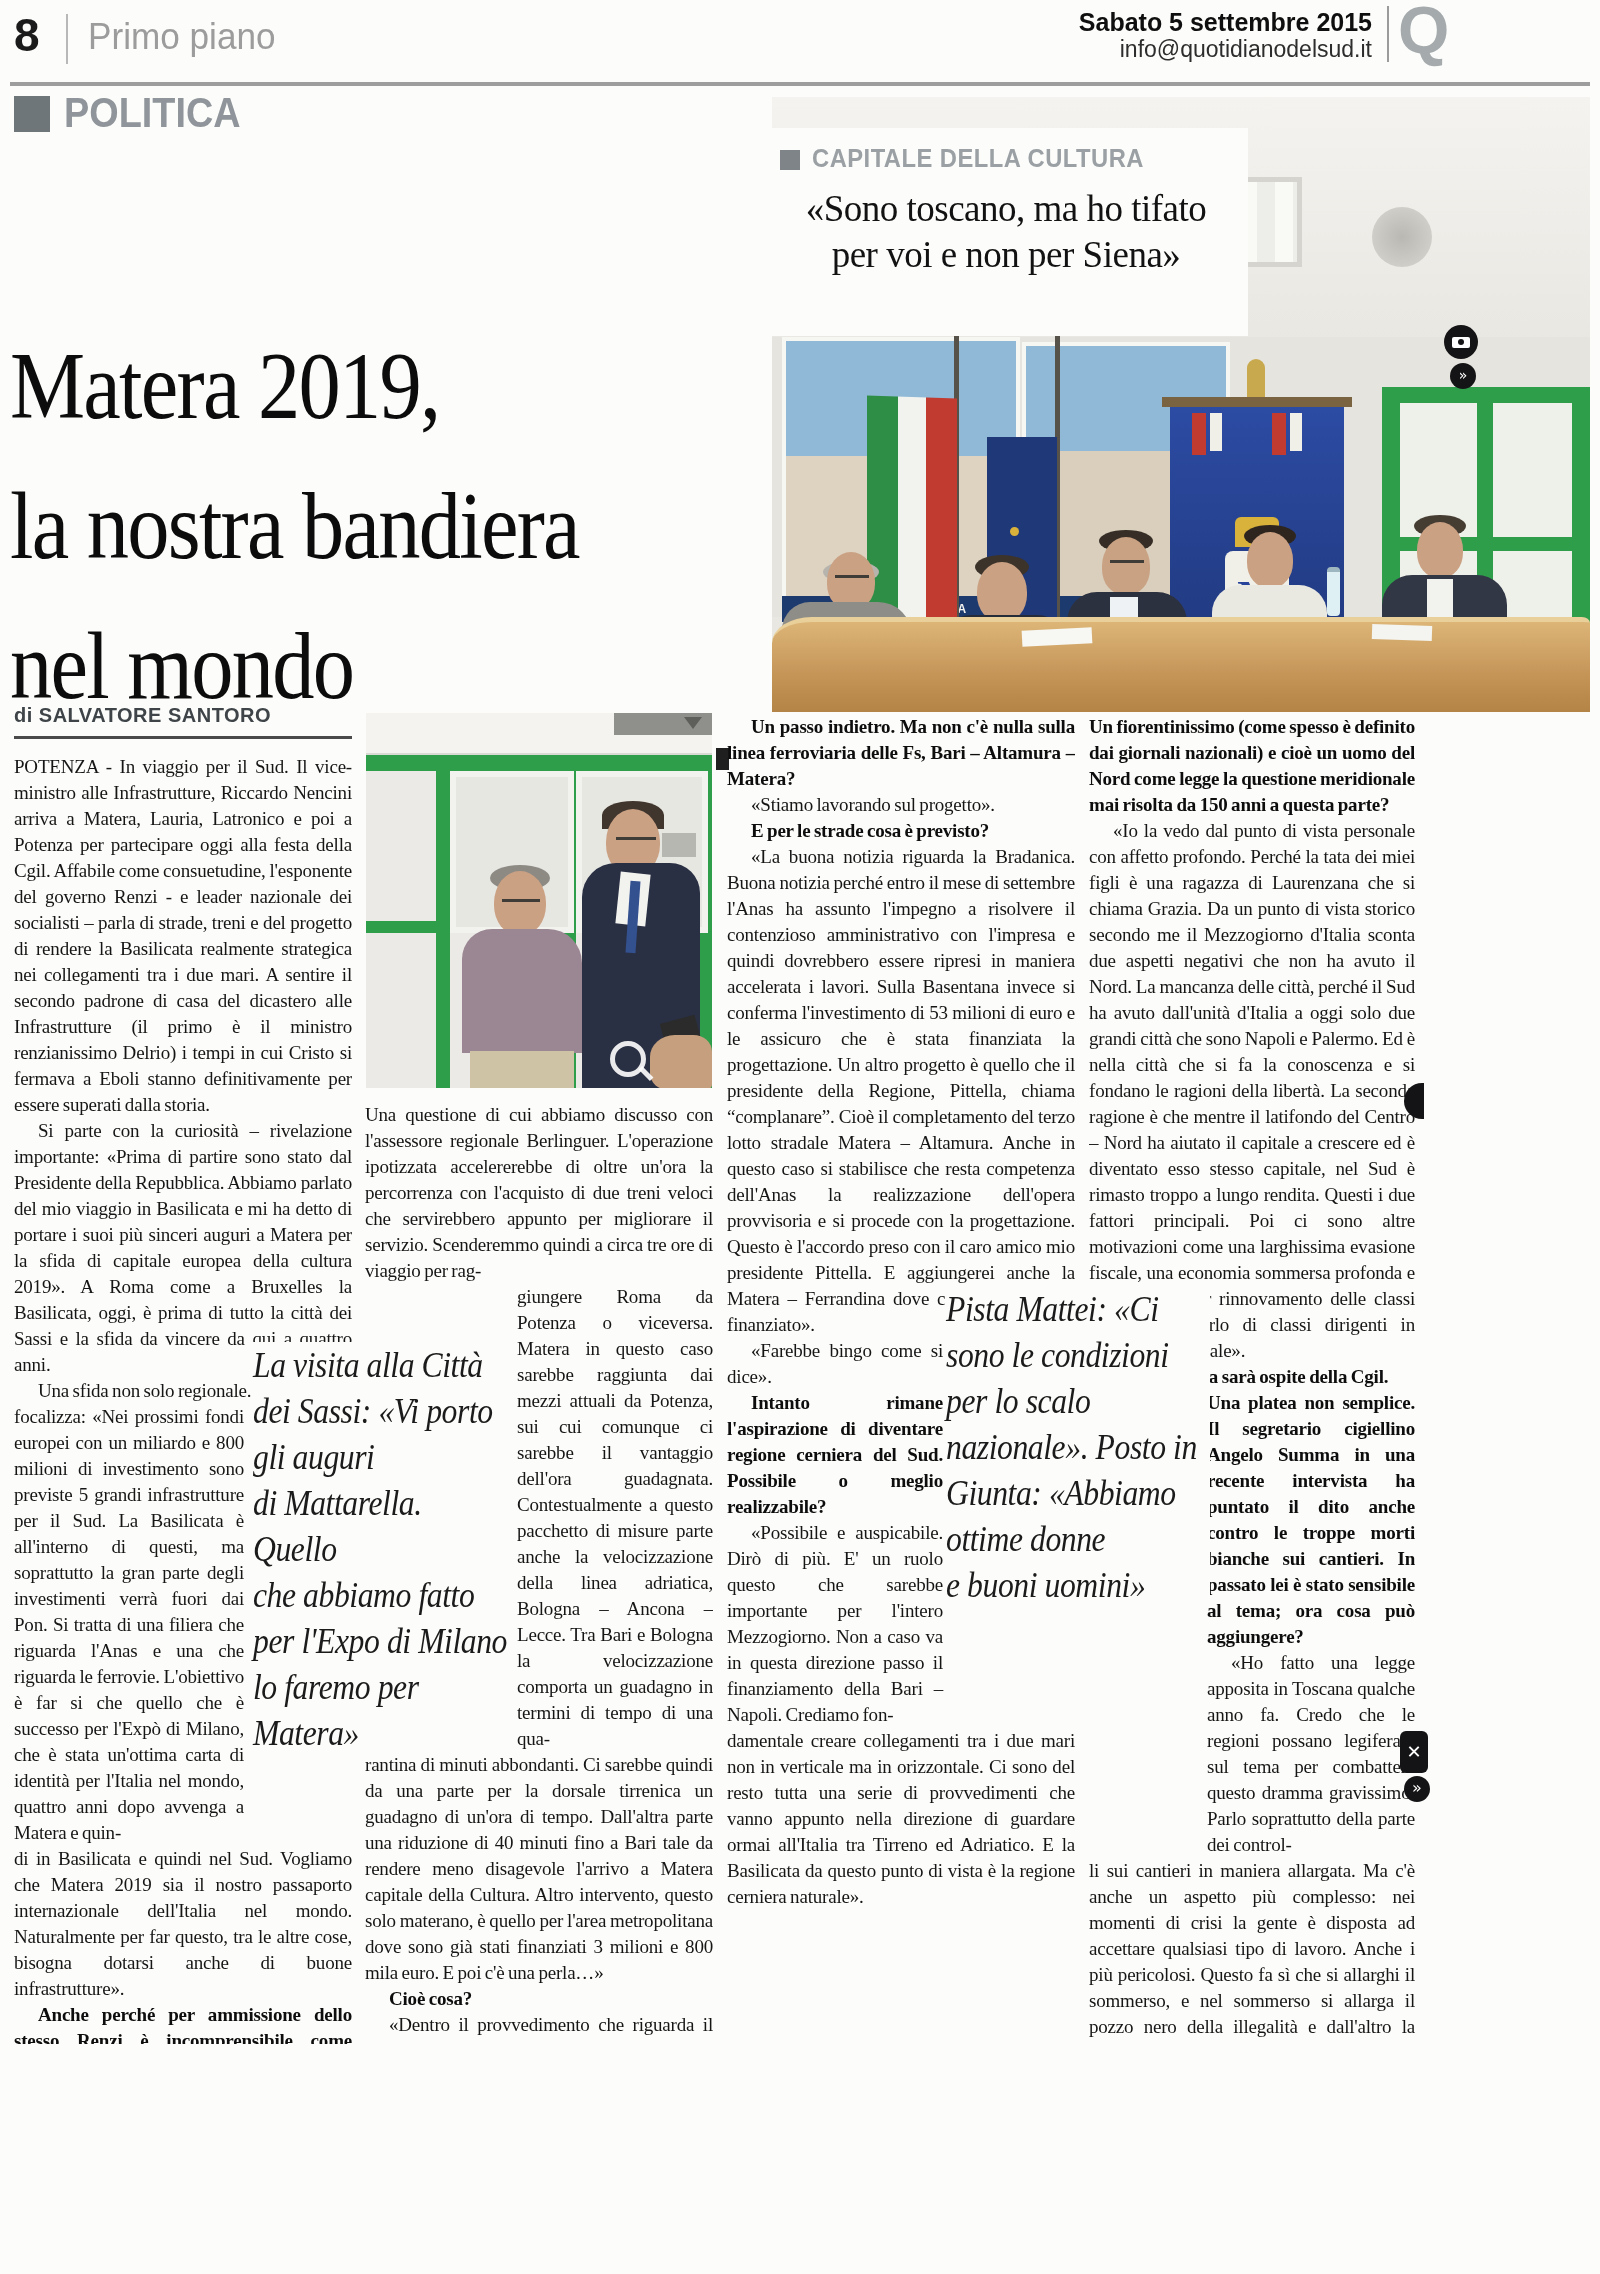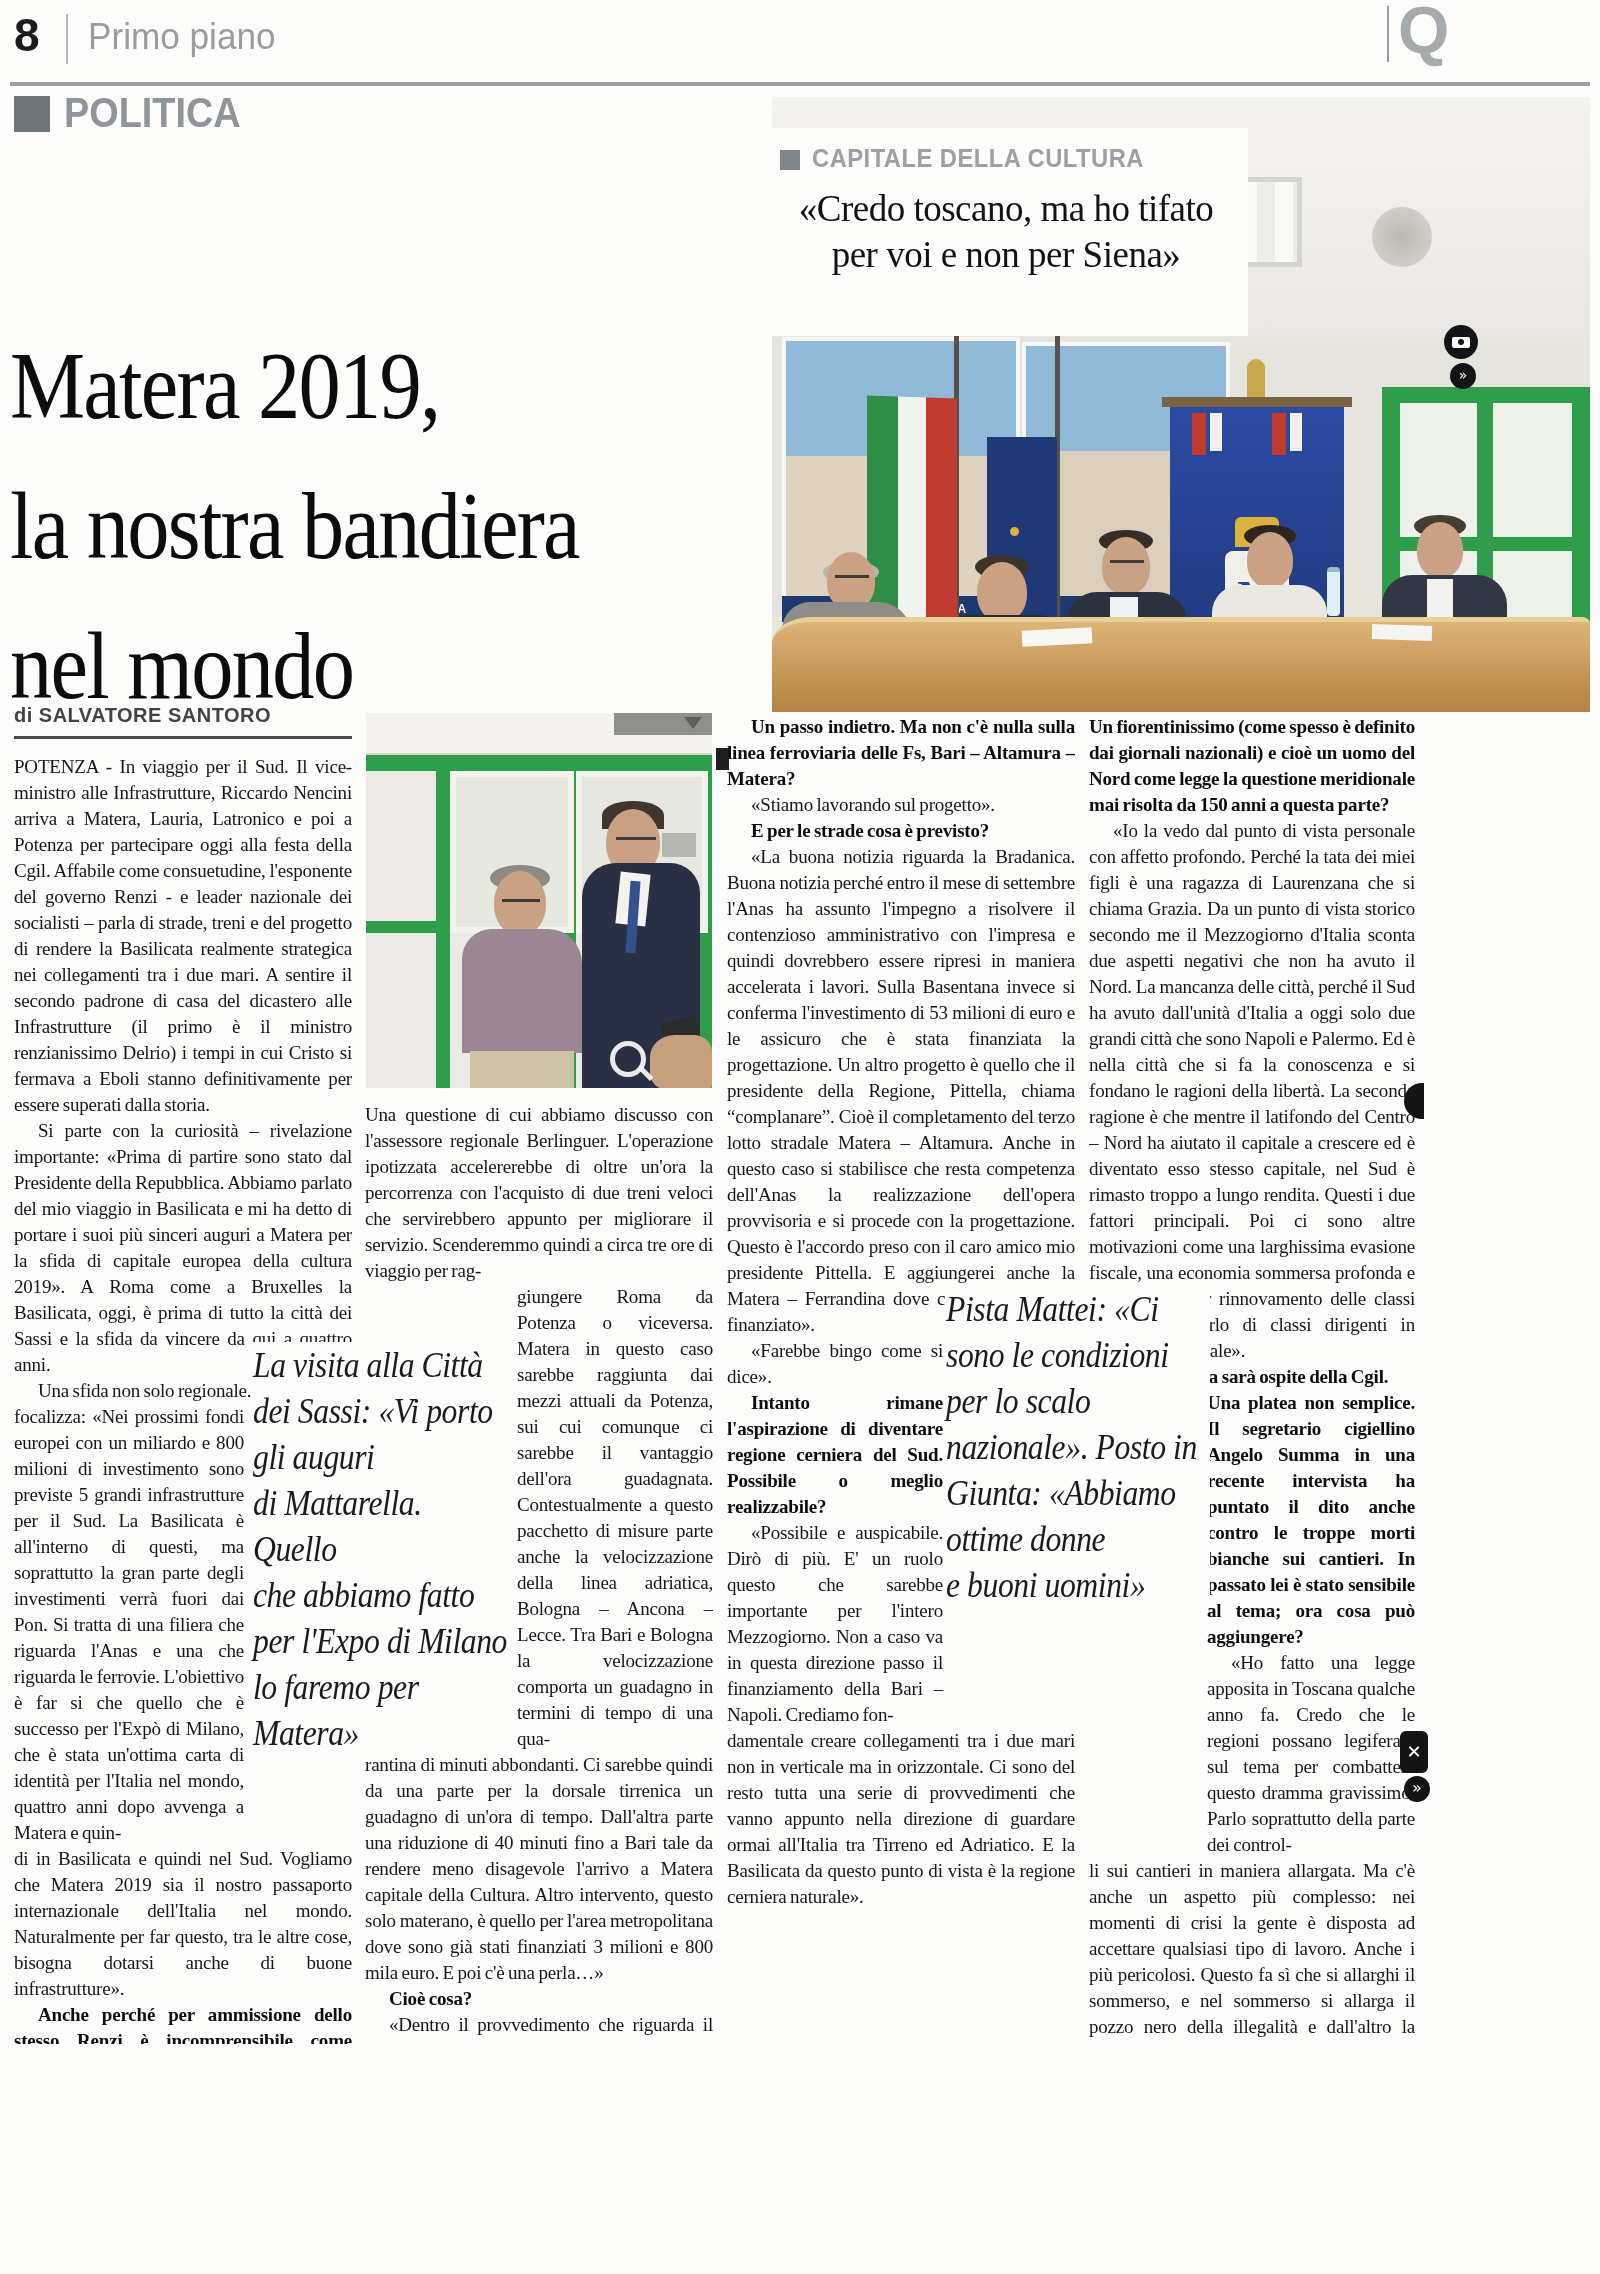--- a/index.html
+++ b/index.html
@@ -72,20 +72,24 @@
   .art-glyph{color:#ffffff;font-family:"DejaVu Sans",sans-serif;text-align:center;width:100%;}
 </style>
 </head>
 <body>
 
 <div class="page">
 
   <div class="abs pageno sans">8</div>
   <div class="abs hbar1"></div>
   <div class="abs section sans">Primo piano</div>
+  <div class="abs hdate sans">
+    <div class="d1">Sabato 5 settembre 2015</div>
+    <div class="d2">info@quotidianodelsud.it</div>
+  </div>
   <div class="abs hbar2"></div>
   <div class="abs qlogo sans">Q</div>
   <div class="abs toprule"></div>
 
   <div class="abs ksquare"></div>
   <div class="abs klabel sans">POLITICA</div>
 
   <div class="abs headline">Matera 2019,
 la nostra bandiera
 nel mondo</div>
@@ -158,21 +162,21 @@
       <div class="abs" style="left:14px;top:14px;width:6px;height:6px;background:#141416;border-radius:50%;"></div>
     </div>
     <div class="abs artefact" style="left:678px;top:266px;width:26px;height:26px;border-radius:50%;">
       <div class="art-glyph" style="font-size:14px;line-height:24px;">»</div>
     </div>
   </div>
 
   <div class="abs capbox">
     <div class="abs capk-sq"></div>
     <div class="abs capk-tx sans">CAPITALE DELLA CULTURA</div>
-    <div class="abs caph">«Credo toscano, ma ho tifato
+    <div class="abs caph">«Sono toscano, ma ho tifato
 per voi e non per Siena»</div>
   </div>
 
   <div class="abs photo" style="left:366px;top:713px;width:346px;height:375px;background:#eceae6;">
     <div class="abs" style="left:0;top:0;width:346px;height:40px;background:#f4f3ef;border-bottom:2px solid #dadad4;"></div>
     <div class="abs" style="left:0;top:42px;width:346px;height:16px;background:#2f9e4a;"></div>
     <div class="abs" style="left:70px;top:42px;width:14px;height:333px;background:#2f9e4a;"></div>
     <div class="abs" style="left:196px;top:42px;width:14px;height:333px;background:#2f9e4a;"></div>
     <div class="abs" style="left:330px;top:42px;width:16px;height:333px;background:#2f9e4a;"></div>
     <div class="abs" style="left:0;top:208px;width:70px;height:12px;background:#2f9e4a;"></div>

